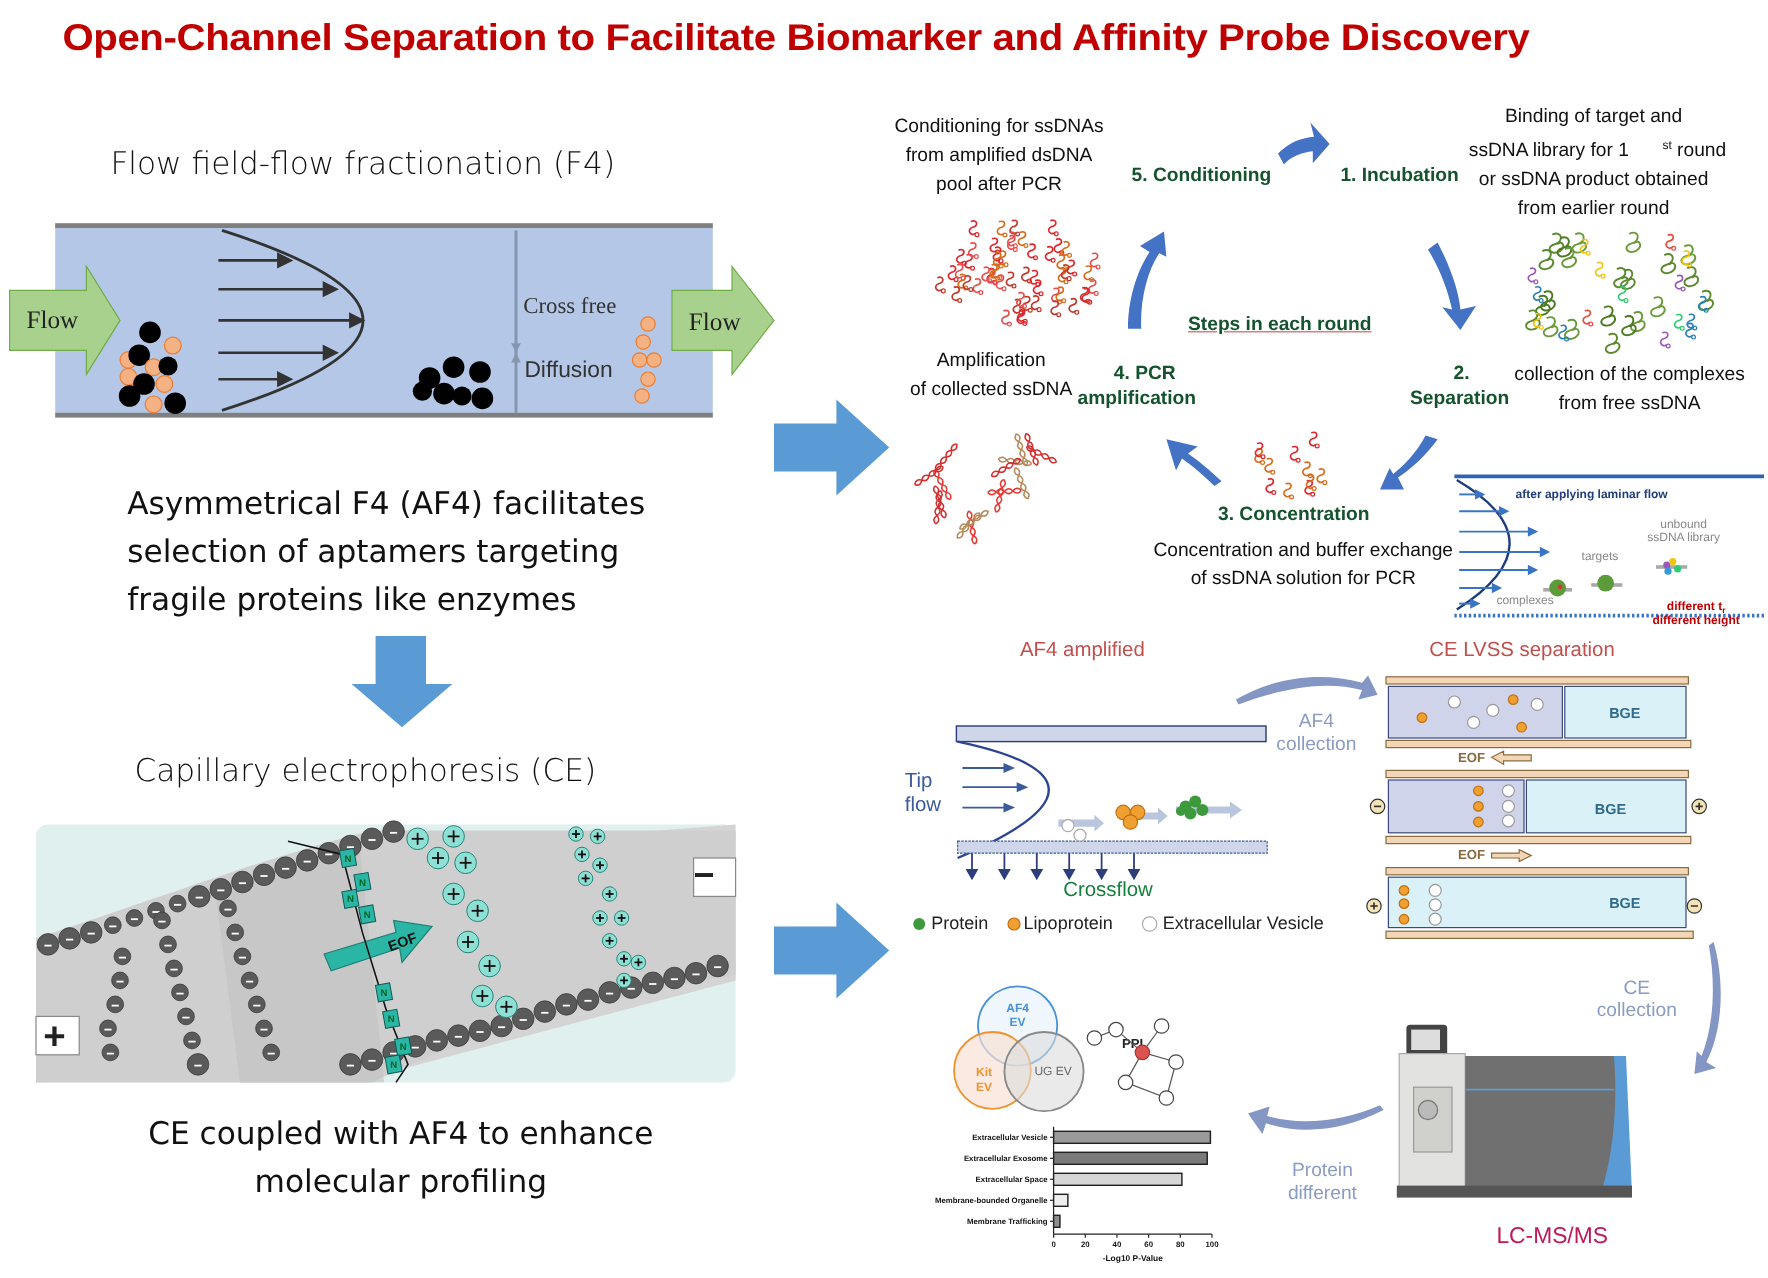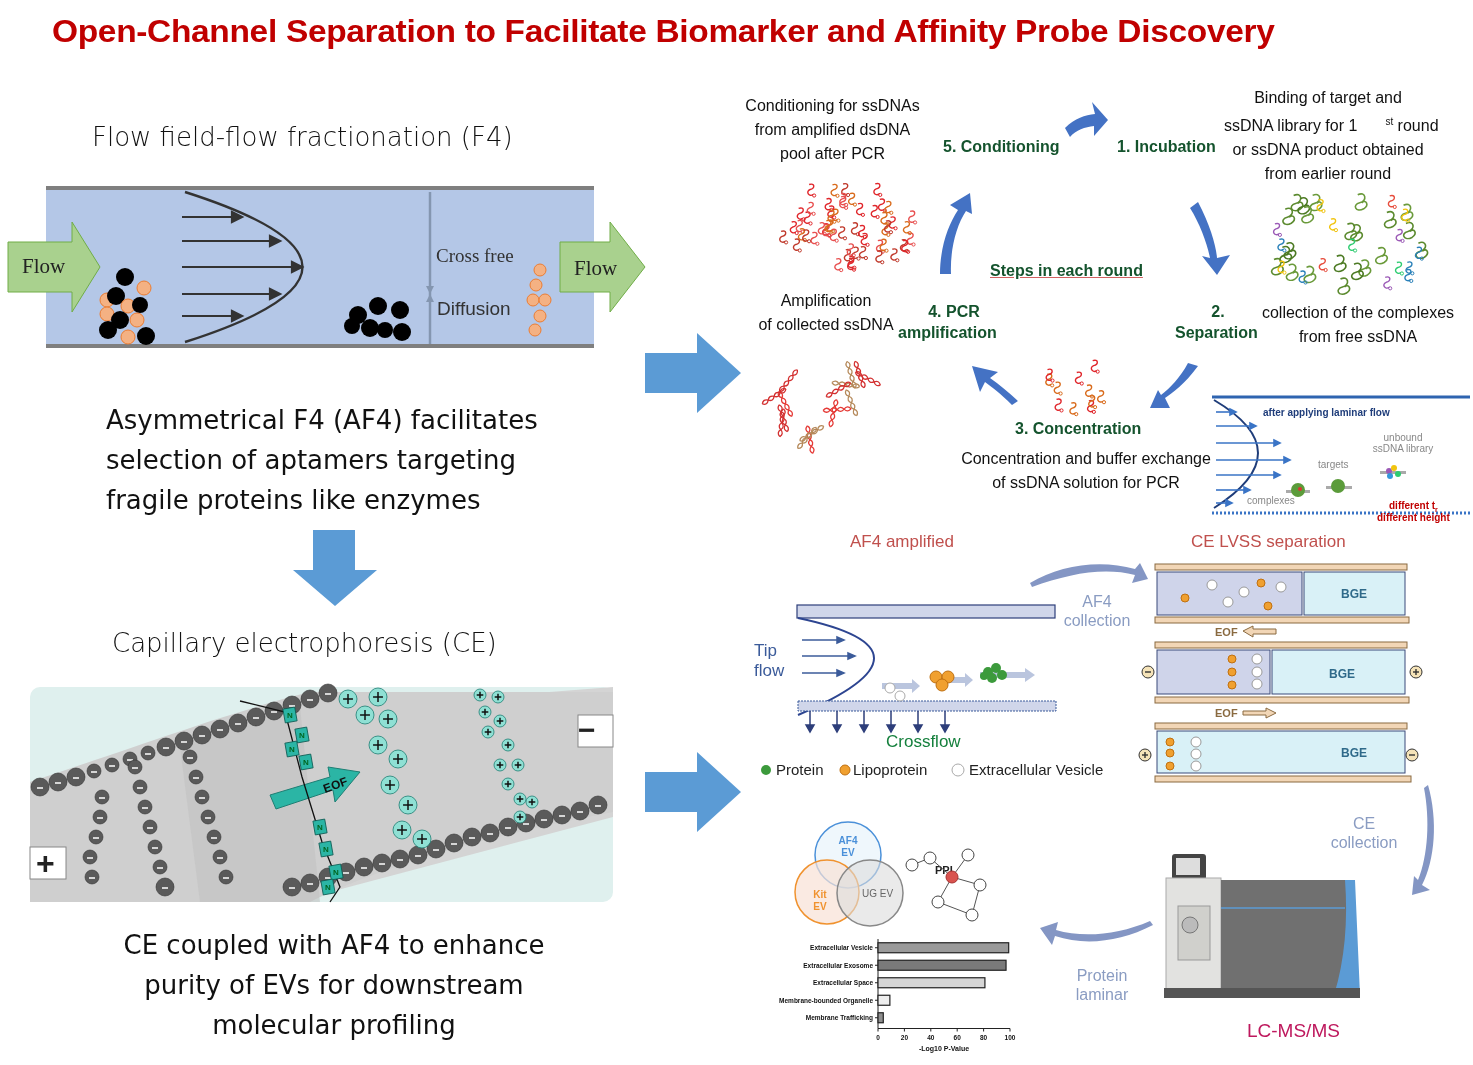--- a/index.html
+++ b/index.html
@@ -313,21 +313,20 @@
       <rect x="292" y="193" width="12" height="14" fill="#2bb5a5" stroke="#0e5a52" stroke-width="0.8" transform="rotate(-10 298 200)"></rect>
       <text x="298" y="203" text-anchor="middle" font-size="8" font-weight="bold" font-family="Liberation Sans, sans-serif" fill="#062">N</text>
     </g>
 </svg>
 <div class="abs lbl" style="left:578px;top:713px;font-size:30px;font-weight:bold;color:#222;">−</div>
 <div class="abs lbl" style="left:36px;top:845px;font-size:32px;font-weight:bold;color:#222;">+</div>
 <div class="abs lbl" style="left:323px;top:778px;font-size:12px;font-weight:bold;color:#111;transform:rotate(-20deg);">EOF</div>
 
 <div class="abs leftpara center" style="left:84px;top:925px;width:500px;">
   <div>CE coupled with AF4 to enhance</div>
-  <div>purity of EVs for downstream</div>
   <div>molecular profiling</div>
 </div>
 
 <svg style="left:645px;top:333px;" width="96" height="80" viewBox="0 0 96 80">
   <path d="M0,20 H52 V0 L96,40 L52,80 V60 H0 Z" fill="#5b9bd5"></path>
 </svg>
 <svg style="left:645px;top:752px;" width="96" height="80" viewBox="0 0 96 80">
   <path d="M0,20 H52 V0 L96,40 L52,80 V60 H0 Z" fill="#5b9bd5"></path>
 </svg>
 
@@ -770,21 +769,21 @@
 <svg style="left:0;top:0;" width="1473" height="1065">
   <path d="M1428,785 C1438,820 1435,860 1422,885 L1430,890 L1412,895 L1414,876 L1418,880 C1428,855 1430,820 1424,788 Z" fill="#8496c4"></path>
   <path d="M1153,925 C1120,942 1085,946 1055,936 L1052,945 L1040,928 L1058,922 L1056,930 C1083,938 1118,935 1150,921 Z" fill="#8496c4"></path>
 </svg>
 <div class="abs lbl center" style="left:1322px;top:814px;font-size:16px;color:#8a9cc2;text-align:center;width:84px;line-height:19px;">
   <div>CE</div>
   <div>collection</div>
 </div>
 <div class="abs lbl center" style="left:1062px;top:966px;font-size:16px;color:#8a9cc2;text-align:center;width:80px;line-height:19px;">
   <div>Protein</div>
-  <div>laminar</div>
+  <div>different</div>
 </div>
 
 <svg style="left:1160px;top:850px;" width="210" height="150" viewBox="0 0 210 150">
   <rect x="12" y="4" width="34" height="26" rx="3" fill="#444"></rect>
   <rect x="16" y="8" width="24" height="17" fill="#ddd"></rect>
   <rect x="6" y="28" width="55" height="112" fill="#e2e2e0" stroke="#aaa"></rect>
   <rect x="18" y="56" width="32" height="54" fill="#d0d0cc" stroke="#999"></rect>
   <circle cx="30" cy="75" r="8" fill="#bbb" stroke="#777"></circle>
   <path d="M61,30 L190,30 L195,140 L61,140 Z" fill="#707070"></path>
   <line x1="61" y1="58" x2="185" y2="58" stroke="#5b9bd5" stroke-width="1.5"></line>

